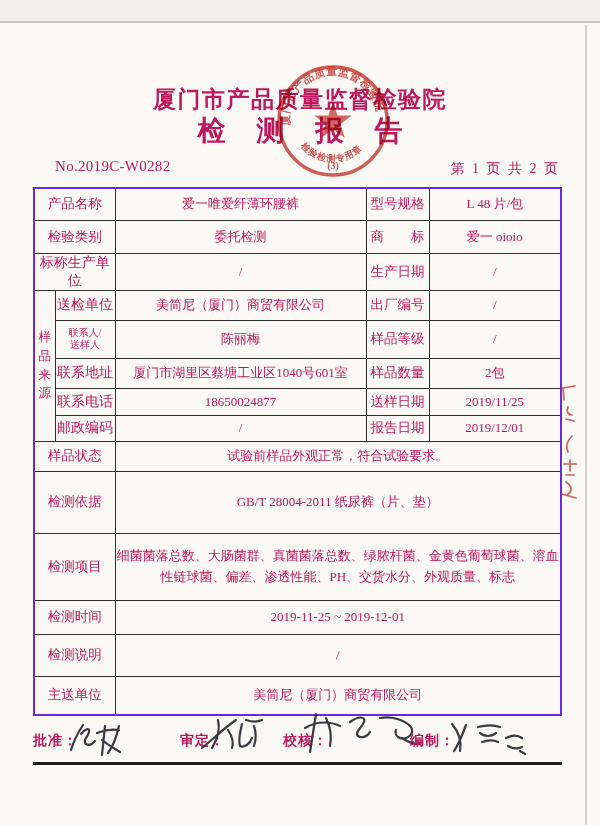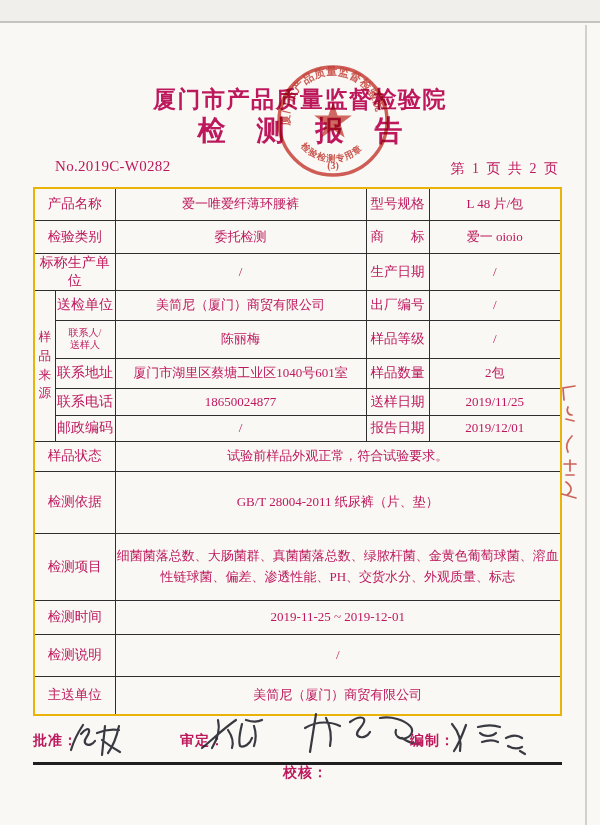--- a/index.html
+++ b/index.html
@@ -16,21 +16,21 @@
   .report-no{position:absolute;top:158px;left:55px;font-size:15px;letter-spacing:.3px;}
   .pagination{position:absolute;top:160px;right:40px;font-size:14px;letter-spacing:2px;}
 
   .stamp{position:absolute;left:274px;top:62px;width:118px;height:118px;
     mix-blend-mode:multiply;opacity:.92;}
 
   table.report{position:absolute;left:33px;top:187px;width:527px;border-collapse:collapse;
     table-layout:fixed;font-size:13px;}
   table.report td{border:1.5px solid #2e2e2e;padding:0;text-align:center;vertical-align:middle;
     overflow:hidden;}
-  table.report{border:2px solid #eab308;}
+  table.report{border:2px solid #6d28d9;}
   .h32{height:32px}.h33{height:33px}.h35{height:35px}.h30{height:30px}.h38{height:38px}
   .h27{height:27px}.h26{height:26px}.h62{height:62px}.h67{height:67px}.h34{height:34px}
   .h42{height:42px}.h39{height:39px}
   td.lbl{font-size:13.5px;}
   td.tight{font-size:14px;letter-spacing:0;}
   td.twoline{white-space:pre-line;font-size:10px;line-height:1.2;}
   td.vgroup{padding:0;}
   .vstack{width:14px;margin:0 auto;word-break:break-all;line-height:1.5;font-size:12.6px;}
   td.wideval{text-align:left;padding:4px 10px;line-height:1.6;}
   td.indent{padding-left:14px;}
@@ -167,21 +167,21 @@
     <span class="sig-label" style="left:33px;">批准：</span>
     <svg class="sig" style="left:64px;top:4px;" width="70" height="42" viewBox="0 0 70 42">
       <path d="M7 30 C10 20 15 11 19 5 M17 14 C21 9 26 7 25 12 C24 17 18 21 22 24 C25 26 29 24 31 21"></path>
       <path d="M41 6 C40 16 39 26 38 35 M33 13 C40 10 48 9 55 10 M55 6 C53 15 50 25 44 33 M38 20 C43 24 49 28 56 32"></path>
     </svg>
     <span class="sig-label" style="left:180px;">审定：</span>
     <svg class="sig" style="left:194px;top:0;" width="72" height="42" viewBox="0 0 72 42">
       <path d="M8 32 C18 24 30 12 42 4 M24 4 C26 12 24 22 18 32 M34 14 C38 20 40 26 38 32"></path>
       <path d="M48 8 C46 16 44 24 46 30 C50 32 56 28 58 22 M52 4 C58 6 64 6 68 4 M60 10 C62 16 62 24 60 30"></path>
     </svg>
-    <span class="sig-label" style="left:283px;margin-top:32px;">校核：</span>
+    <span class="sig-label" style="left:283px;">校核：</span>
     <svg class="sig" style="left:302px;top:-6px;" width="118" height="44" viewBox="0 0 118 44">
       <path d="M14 4 C12 16 10 30 8 42 M3 18 C16 10 30 12 38 16 M24 8 C28 16 30 26 28 36"></path>
       <path d="M48 12 C56 6 64 6 62 12 C60 18 52 22 56 26 C60 29 66 26 68 22"></path>
       <path d="M78 8 C90 6 102 10 108 16 C112 20 110 26 104 28 C98 30 92 26 94 20 M100 28 C106 32 112 34 117 34"></path>
     </svg>
     <span class="sig-label" style="left:410px;">编制：</span>
     <svg class="sig" style="left:442px;top:2px;" width="84" height="40" viewBox="0 0 84 40">
       <path d="M10 6 C16 13 20 22 18 33 M24 7 C20 18 16 27 12 33"></path>
       <path d="M36 9 C44 7 52 7 58 9 M38 15 C42 19 50 19 54 15 M40 24 C46 22 52 22 56 24"></path>
       <path d="M64 20 C70 17 76 17 80 20 M66 28 C71 31 76 31 80 29 M78 33 L83 36"></path>

